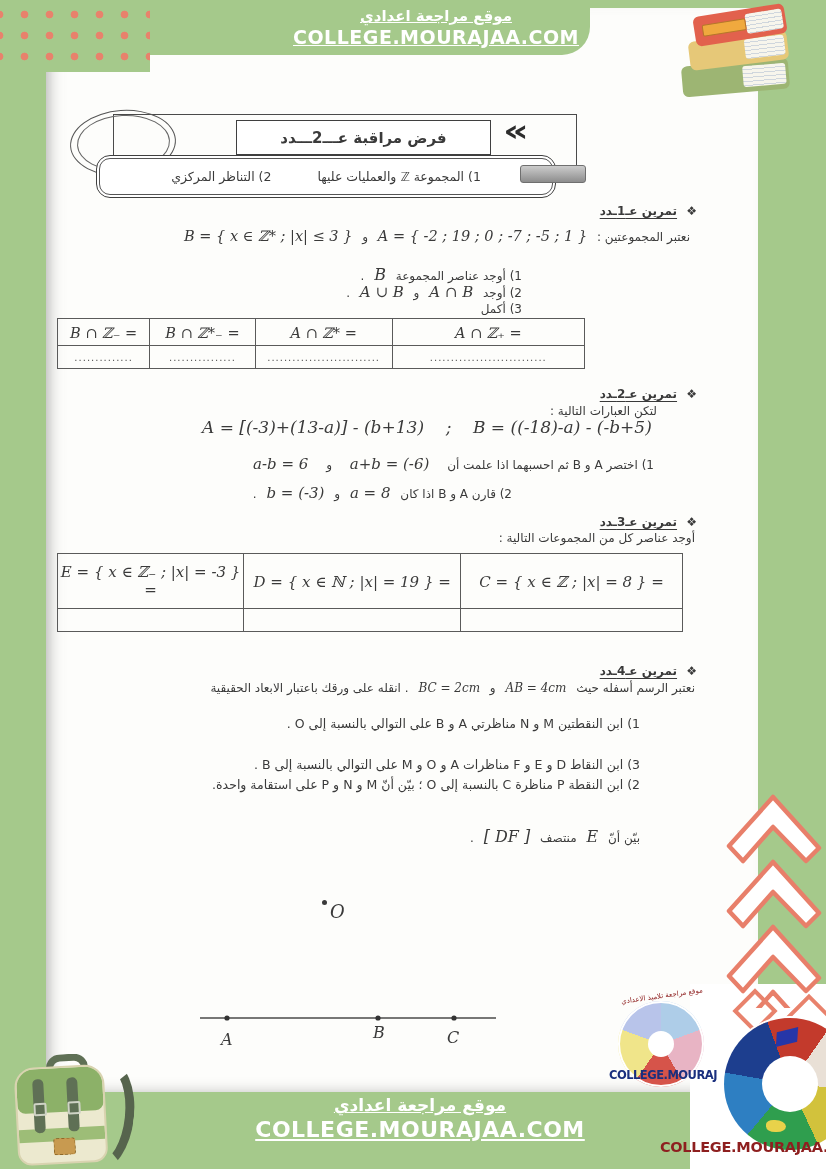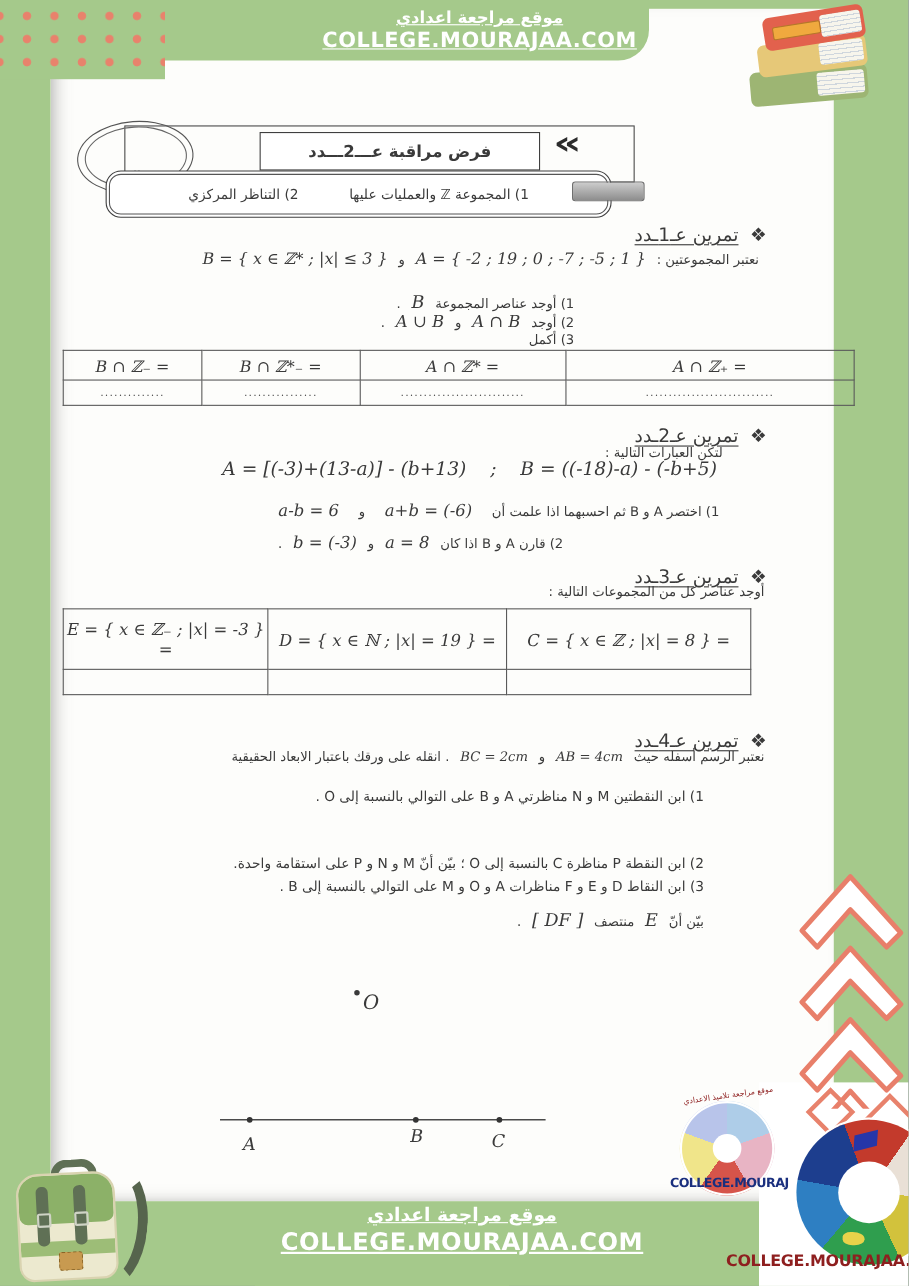--- a/index.html
+++ b/index.html
@@ -42,51 +42,51 @@
   .o2{left:77px;top:115px;width:91px;height:54px;border:1px solid #666;transform:rotate(-3deg);}
   .example-label{left:82px;top:128px;width:80px;text-align:center;font-weight:bold;font-size:10px;direction:rtl;margin-top:27px;}
   .topics-outer{left:96px;top:155px;width:458px;height:41px;border:1.5px solid #3f3f3f;border-radius:14px;background:#fff;}
   .topics-inner{position:absolute;inset:2px;border:1px solid #555;border-radius:11px;
      display:flex;align-items:center;justify-content:center;gap:46px;direction:rtl;font-size:12.5px;}
   .pen{left:520px;top:165px;width:64px;height:16px;border:1px solid #6f6f6f;border-radius:3px;
      background:linear-gradient(180deg,#cccccc,#8d8d8d);}
 
   
   .ar{direction:rtl;white-space:nowrap;font-size:12px;}
-  .ex-head{font-size:17px;font-weight:normal;direction:rtl;white-space:nowrap;}
+  .ex-head{font-size:12px;font-weight:bold;direction:rtl;white-space:nowrap;}
   .ex-head .ex-title{text-decoration:underline;text-underline-offset:3px;margin-right:5px;}
   .math{font-family:"DejaVu Serif","Liberation Serif",serif;font-style:italic;direction:ltr;
         unicode-bidi:embed;display:inline-block;font-size:14.5px;}
   .m15{font-size:15px;} .m16{font-size:16px;} .m18{font-size:12px;}
   .g6{margin:0 6px;} .g14{margin:0 14px;}
 
   .e1-head{right:129px;top:204px;} .e1-l1{right:136px;top:228px;}
   .e1-q1{right:304px;top:265px;} .e1-q2{right:304px;top:283px;} .e1-q3{right:304px;top:302px;}
 
   table.wtab{border-collapse:collapse;table-layout:fixed;}
   table.wtab td{border:1px solid #5a5a5a;text-align:center;vertical-align:middle;overflow:hidden;}
-  .t1{left:57px;top:318px;width:720px;}
+  .t1{left:57px;top:318px;width:528px;}
   .t1 .hrow td{height:24px;}
   .t1 .drow td{height:20px;font-size:10px;letter-spacing:1px;color:#555;}
   .t2{left:57px;top:553px;width:626px;}
   .t2 .hrow td{height:52px;}
   .t2 .erow td{height:20px;}
 
   .e2-head{right:129px;top:387px;} .e2-intro{right:169px;top:404px;}
   .e2-formula{left:202px;top:417px;font-family:"DejaVu Serif","Liberation Serif",serif;font-style:italic;
      font-size:17px;white-space:pre;direction:ltr;}
   .e2-q1{right:172px;top:455px;} .e2-q2{right:314px;top:484px;}
 
   .e3-head{right:129px;top:515px;} .e3-intro{right:131px;top:531px;}
 
   .e4-head{right:129px;top:664px;} .e4-l1{right:131px;top:681px;}
   .e4-q1{right:186px;top:716px;font-size:12.5px;}
   .e4-q1ab{right:186px;top:748px;}
   .e4-q2{right:186px;top:777px;font-size:12.5px;}
-  .e4-q3{right:186px;top:798px;font-size:12.5px;text-align:right;}
+  .e4-q3{right:186px;top:757px;font-size:12.5px;text-align:right;}
   .e4-q4{right:186px;top:827px;text-align:center;}
 
   .point-o-dot{left:322px;top:900px;width:5px;height:5px;border-radius:50%;background:#3a3a3a;}
   .point-o-label{left:330px;top:901px;font-family:"DejaVu Serif",serif;font-style:italic;font-size:18px;}
   .fig-svg{left:196px;top:1010px;}
   .fig-lbl{font-family:"DejaVu Serif",serif;font-style:italic;font-size:16px;}
   .lblA{left:221px;top:1030px;} .lblB{left:373px;top:1023px;} .lblC{left:447px;top:1028px;}
 
   
   .chev{left:722px;top:784px;}

